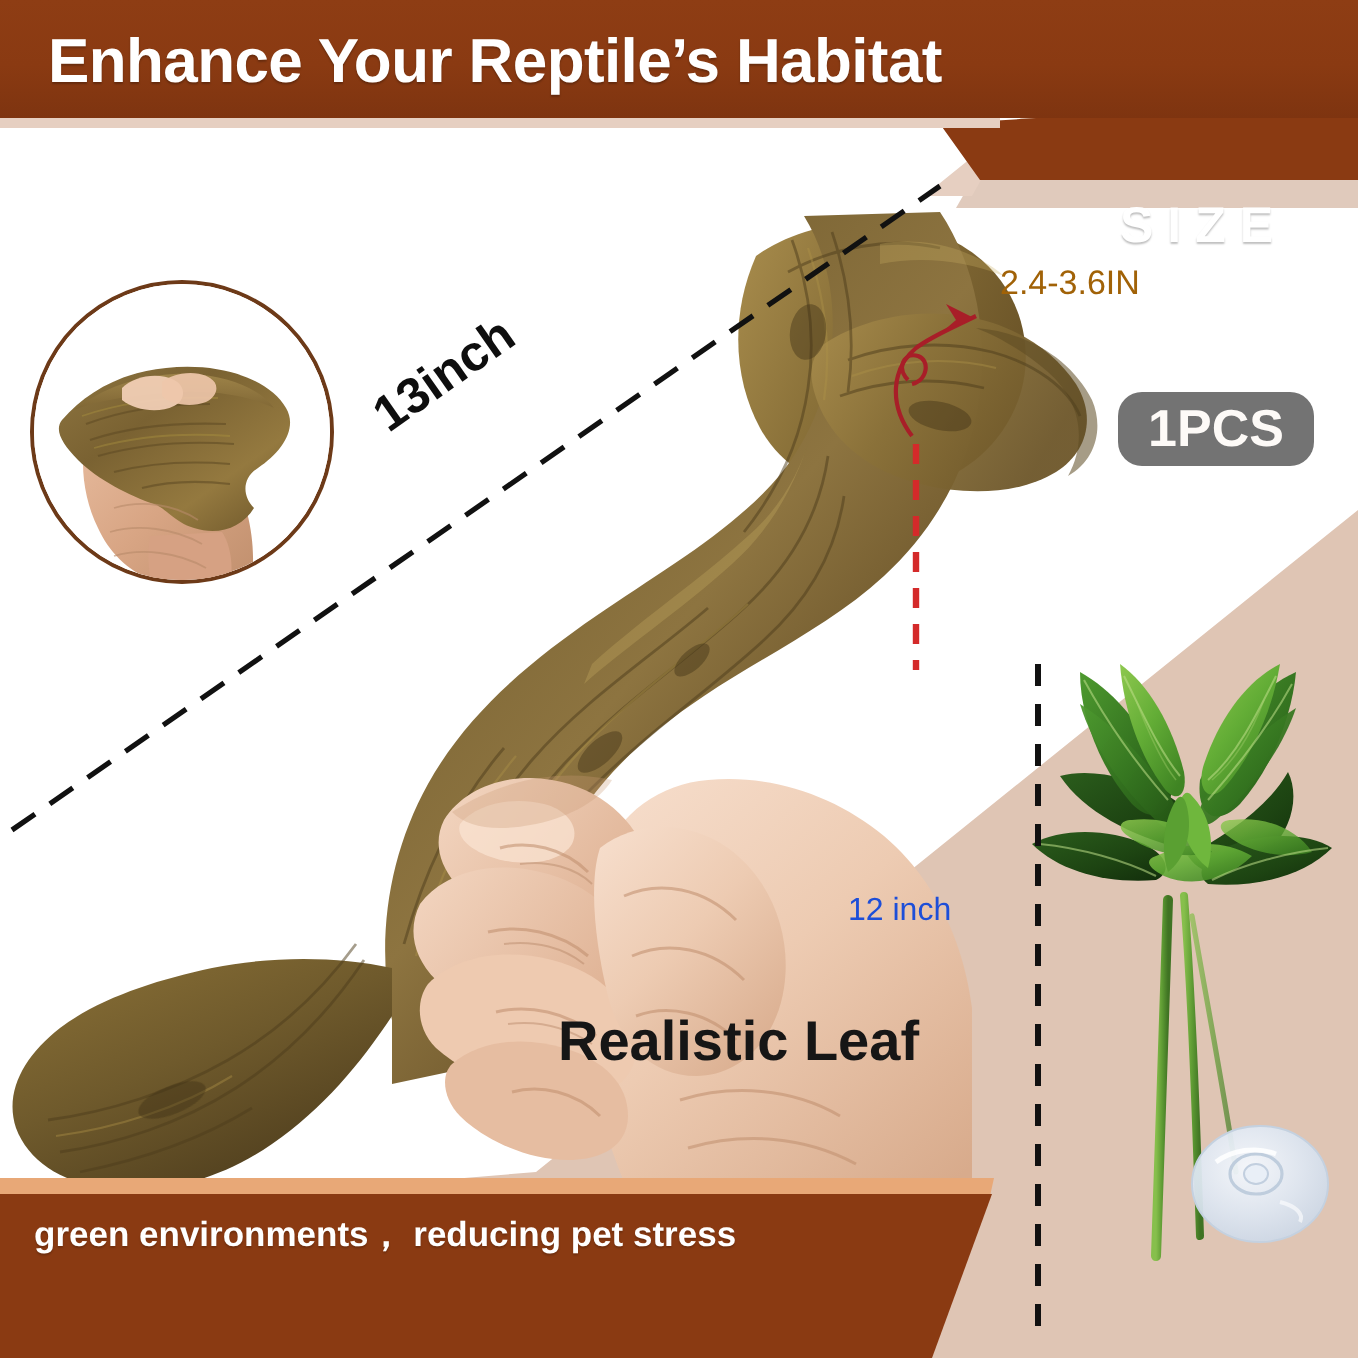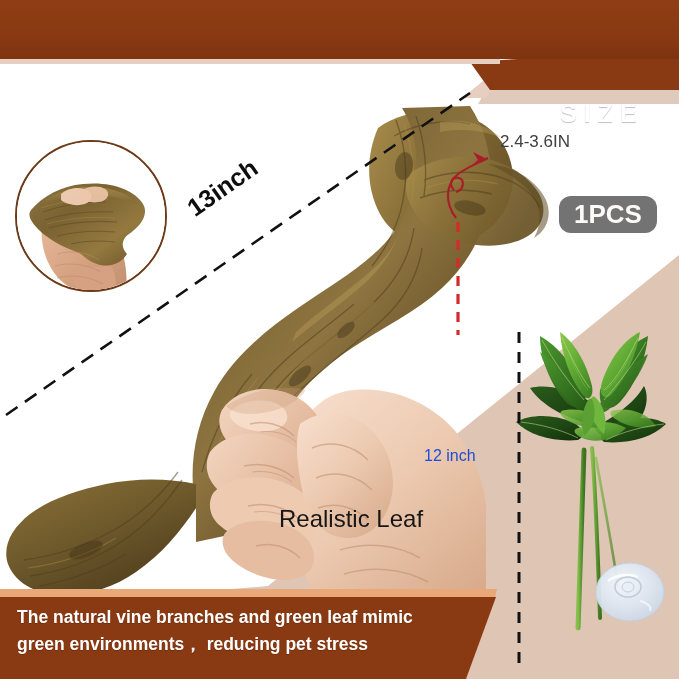--- a/index.html
+++ b/index.html
@@ -76,26 +76,26 @@
     z-index:4;
   }
   
   .h-vine {
     position:absolute; left:133px; top:104px;
     font-size:28px; font-weight:bold; color:#161616;
     white-space:nowrap; z-index:20;
   }
   .h-realistic {
     position:absolute; left:279px; top:505px;
-    font-size:24px; font-weight:normal; color:#161616;
+    font-size:28px; font-weight:bold; color:#161616;
     white-space:nowrap; z-index:20;
   }
   .lbl-24in {
     position:absolute; left:500px; top:132px;
-    font-size:17px; color:#404040; white-space:nowrap; z-index:20;
+    font-size:17px; color:#a16207; white-space:nowrap; z-index:20;
   }
   .lbl-12in {
     position:absolute; left:424px; top:447px;
     font-size:16px; color:#1d4ed8; white-space:nowrap; z-index:20;
   }
   .lbl-13in {
     position:absolute; left:190px; top:196px;
     font-size:25px; font-weight:bold; color:#0e0e0e;
     white-space:nowrap;
     transform:rotate(-35deg);
@@ -166,20 +166,21 @@
   <div class="bg-white"></div>
   <div class="bg-tan-diag"></div>
 
   <div class="size-tab-edge"></div>
   <div class="tan-slant-top"></div>
   <div class="size-tab"></div>
   <div class="header-band">
     <div class="header-band-sheen"></div>
   </div>
   <div class="header-underline"></div>
+  <div class="header-title">Enhance Your Reptile’s Habitat</div>
   <div class="size-label">SIZE</div>
 
   <div class="h-realistic">Realistic Leaf</div>
   <div class="lbl-24in">2.4-3.6IN</div>
   <div class="lbl-12in">12 inch</div>
   <div class="lbl-13in">13inch</div>
 
   <div class="pcs-badge">
     <span>1PCS</span>
   </div>
@@ -492,17 +493,16 @@
     <ellipse cx="36" cy="31" rx="34" ry="29" fill="none" stroke="#c4d1e0" stroke-width="1"></ellipse>
     <ellipse cx="34" cy="26" rx="13" ry="10" fill="none" stroke="#bfcddd" stroke-width="1.6"></ellipse>
     <ellipse cx="34" cy="26" rx="6" ry="5" fill="#e9eff7" stroke="#c2cfdf" stroke-width="1"></ellipse>
     <path d="M14 20 C22 14 34 12 44 16" stroke="#ffffff" stroke-width="2.4" fill="none" opacity="0.85"></path>
     <path d="M46 40 C54 42 58 46 56 50" stroke="#ffffff" stroke-width="2" fill="none" opacity="0.6"></path>
   </svg>
 
   <div class="footer-strip"></div>
   <div class="footer-banner"></div>
   <div class="footer-text">
-    <div>The natural vine branches and green leaf mimic</div>
     <div>green environments， reducing pet stress</div>
   </div>
 
 </div>
 
 </body></html>

